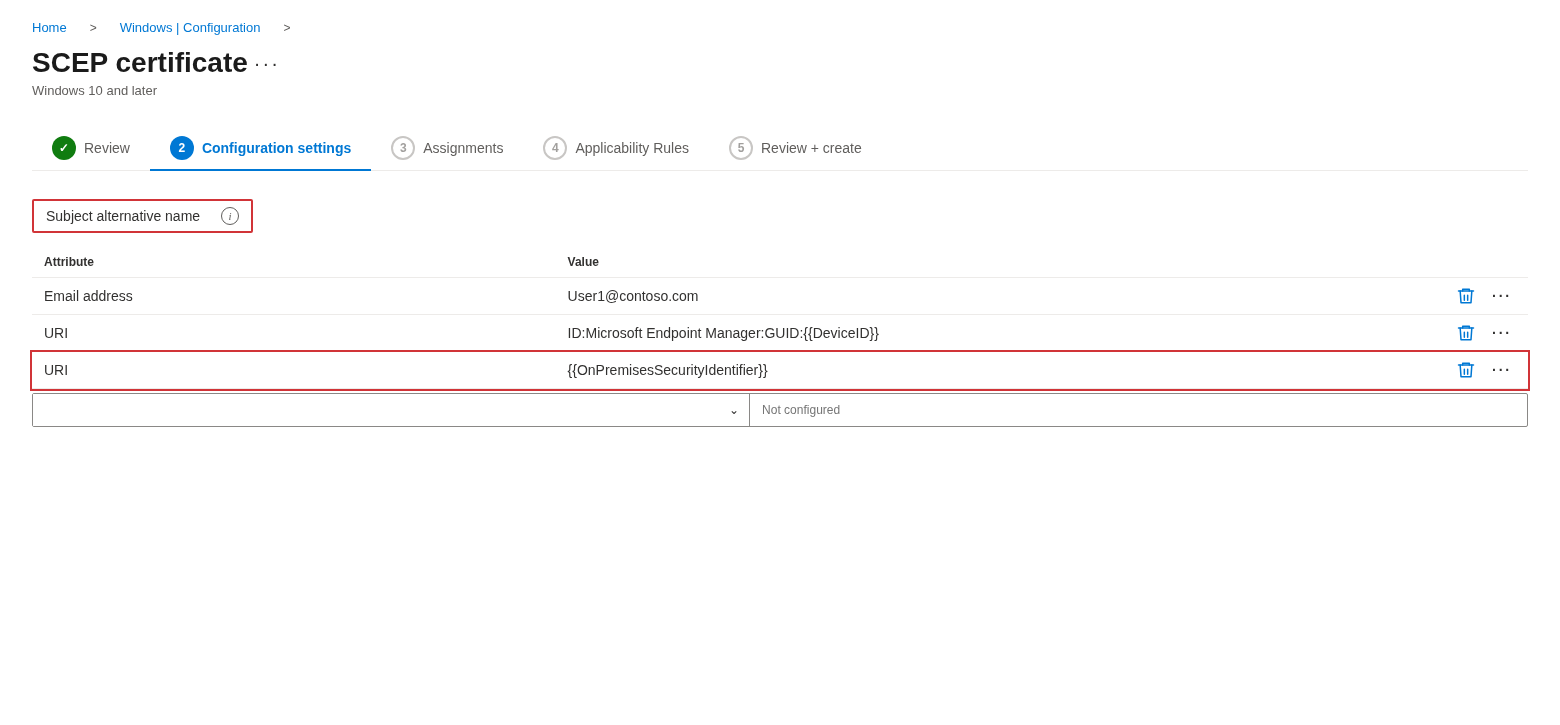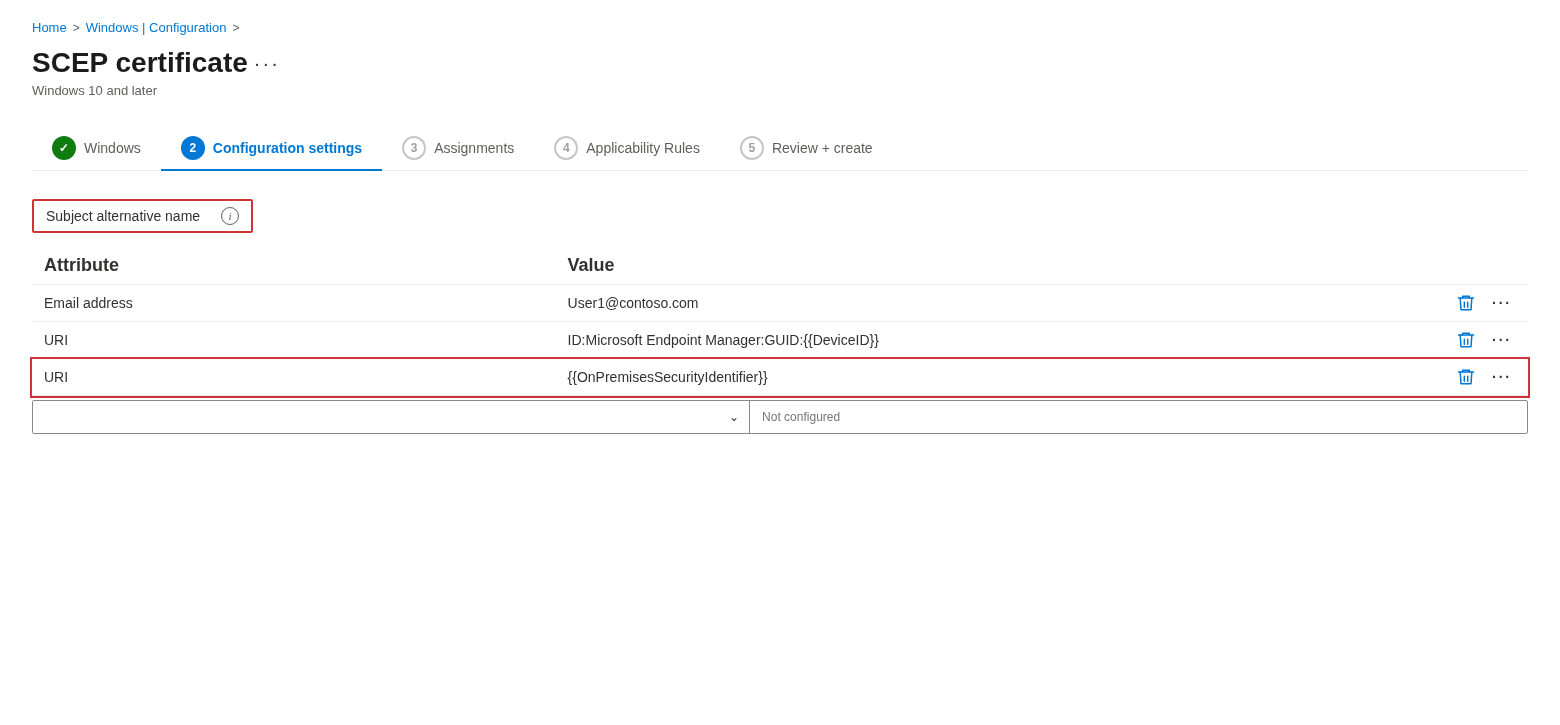--- a/index.html
+++ b/index.html
@@ -9,21 +9,21 @@
       color: #323130;
       font-size: 14px;
     }
     .page-container {
       padding: 20px 32px;
       max-width: 1560px;
     }
     .breadcrumb {
       display: flex;
       align-items: center;
-      gap: 6px;
+      gap: 23px;
       font-size: 13px;
       color: #0078d4;
       margin-bottom: 12px;
     }
     .breadcrumb span { cursor: pointer; }
     .breadcrumb-sep { color: #605e5c; font-size: 12px; }
     .page-title-row {
       display: flex;
       align-items: center;
       gap: 0;
@@ -138,21 +138,21 @@
       cursor: pointer;
       flex-shrink: 0;
     }
     
     .attr-table {
       width: 100%;
       border-collapse: collapse;
     }
     .attr-table th {
       font-weight: 700;
-      font-size: 18px;
+      font-size: 12px;
       color: #323130;
       text-align: left;
       padding: 8px 12px 8px 12px;
       border-bottom: 1px solid #edebe9;
     }
     .attr-table td {
       padding: 4px 12px;
       font-size: 14px;
       color: #323130;
       border-bottom: 1px solid #edebe9;
@@ -255,21 +255,21 @@
     <button class="more-btn">···</button>
   </div>
   <p class="page-subtitle">Windows 10 and later</p>
 
   <div class="tabs">
 
     <div class="tab-item">
       <div class="tab-icon-circle completed">
         <span>✓</span>
       </div>
-      <span>Windows</span>
+      <span>Review</span>
     </div>
 
     <div class="tab-item active">
       <div class="tab-icon-circle active-circle">
         <span>2</span>
       </div>
       <span>Configuration settings</span>
     </div>
 
     <div class="tab-item">

